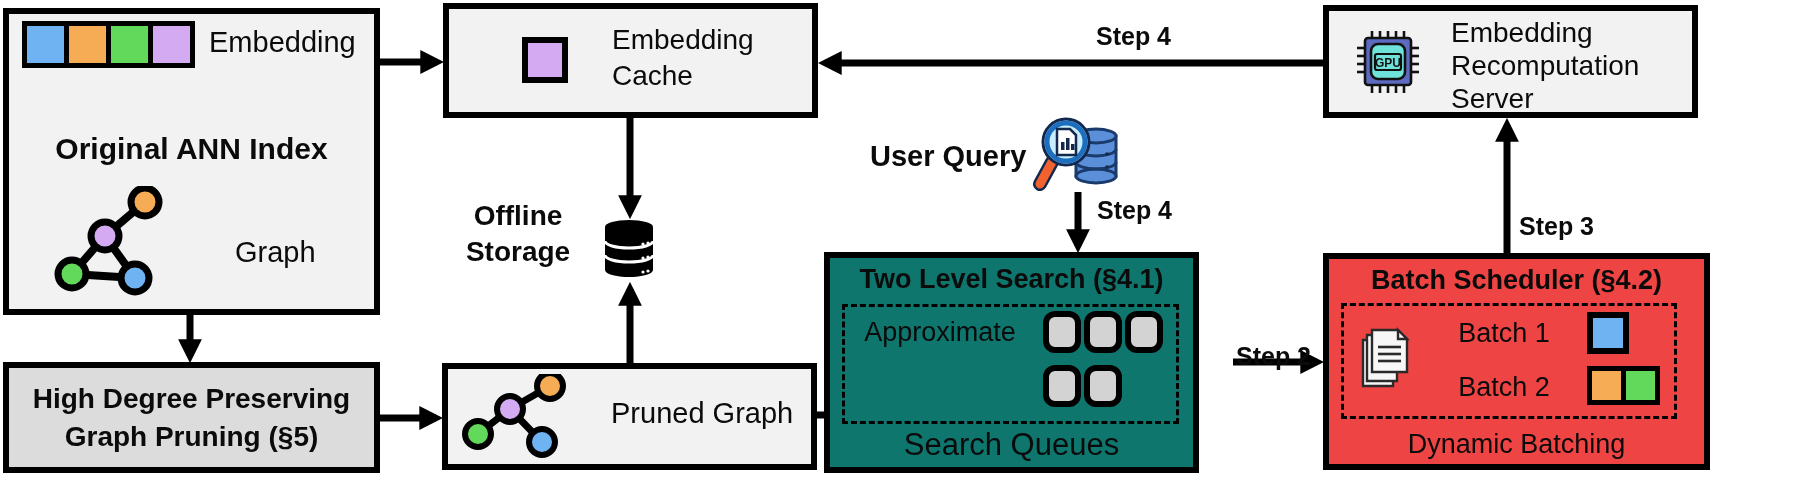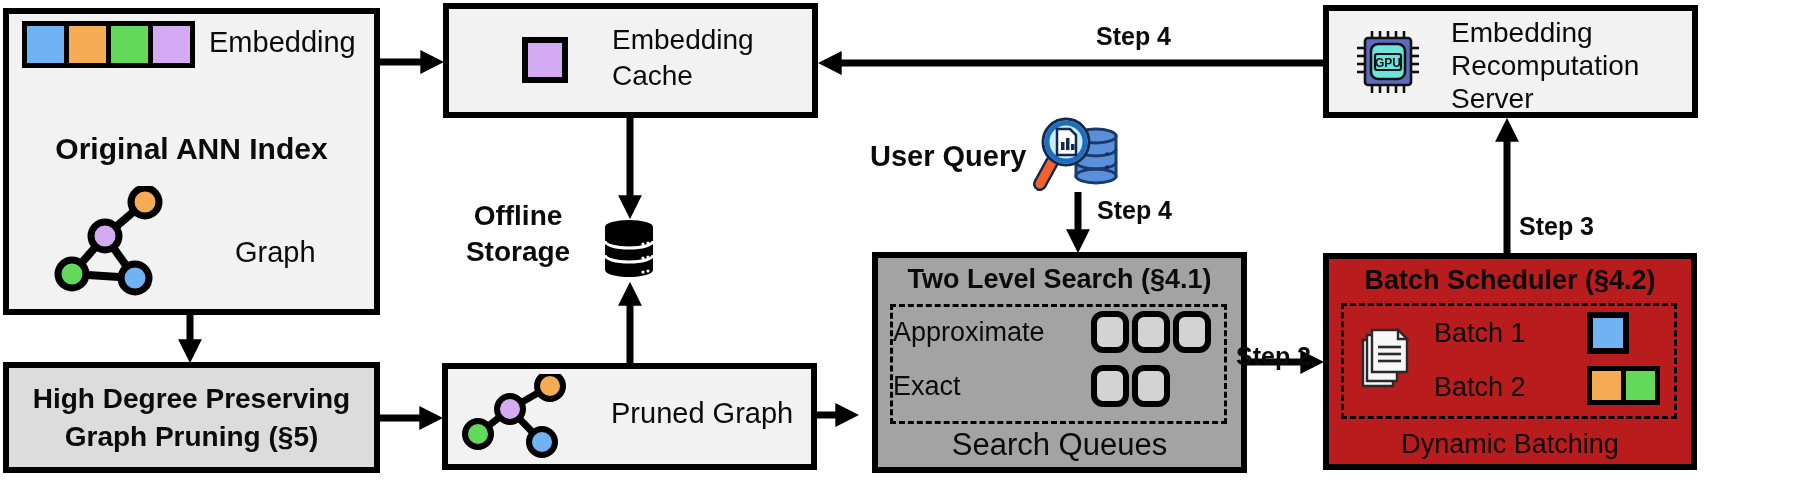--- a/index.html
+++ b/index.html
@@ -10,21 +10,21 @@
   .abs{position:absolute;}
   .lbl{white-space:pre-line;line-height:1.3;}
   .b{font-weight:700;}
   .ctr{text-align:center;width:100%;}
   .strip{display:flex;background:#000;padding:5px;gap:5px;}
   .strip .cell{width:37px;height:37px;}
   .sq{border:6px solid #000;}
   .dashed{position:absolute;border:3px dashed #000;}
   .qslot{width:26px;height:30px;border:6px solid #000;border-radius:12px;}
   .qrow{position:absolute;display:flex;gap:3px;}
-  .rowlbl{position:absolute;font-size:27px;text-align:left;}
+  .rowlbl{position:absolute;font-size:27px;text-align:center;}
   .pair{display:flex;background:#000;padding:5px;gap:5px;}
   .pair .cell{width:29px;height:29px;}
   .step{position:absolute;font-size:25px;font-weight:700;z-index:3;}
   .icon{position:absolute;z-index:2;}
 </style>
 </head>
 <body>
 
 <div class="canvas">
 
@@ -124,39 +124,38 @@
     <circle cx="34" cy="28" r="23" stroke="#12294d" stroke-width="3" fill="#c9eefb"></circle>
     <circle cx="34" cy="28" r="19" fill="none" stroke-width="5" stroke="#1e6ebf"></circle>
     <g>
       <path d="M25,15 h13 l6,6 v20 h-19 z" fill="#fff" stroke="#12294d" stroke-width="2.5"></path>
       <rect x="29" y="28" width="3.5" height="8" fill="#12294d"></rect>
       <rect x="34" y="24" width="3.5" height="12" fill="#12294d"></rect>
       <rect x="39" y="30" width="3.5" height="6" fill="#12294d"></rect>
     </g>
   </svg>
 
-  <div class="box" style="left: 872px; top: 252px; width: 363px; height: 209px; background: #a3a3a3;">
+  <div class="box" style="left: 824px; top: 252px; width: 363px; height: 209px; background: #0f766e;">
     <div class="abs ctr b" style="left:0;top:6px;font-size:27px;">Two Level Search (§4.1)</div>
     <div class="dashed" style="left:12px;top:46px;width:331px;height:114px;">
       <div class="rowlbl" style="left:0px;top:10px;width:190px;">Approximate</div>
       <div class="qrow" style="left:198px;top:4px;">
         <div class="qslot" style="background: rgb(211, 211, 211);"></div>
         <div class="qslot" style="background: rgb(211, 211, 211);"></div>
         <div class="qslot" style="background: rgb(211, 211, 211);"></div>
       </div>
-      <div class="rowlbl" style="left:0px;top:64px;width:190px;">Exact</div>
       <div class="qrow" style="left:198px;top:58px;">
         <div class="qslot" style="background: rgb(211, 211, 211);"></div>
         <div class="qslot" style="background: rgb(211, 211, 211);"></div>
       </div>
     </div>
     <div class="abs ctr" style="left:0;bottom:4px;font-size:31px;">Search Queues</div>
   </div>
 
-  <div class="box" style="left: 1323px; top: 253px; width: 362px; height: 205px; background: #b91c1c;">
+  <div class="box" style="left: 1323px; top: 253px; width: 362px; height: 205px; background: #ef4444; padding-left: 13px;">
     <div class="abs ctr b" style="left:0;top:6px;font-size:27px;">Batch Scheduler (§4.2)</div>
     <div class="dashed" style="left:12px;top:44px;width:330px;height:110px;">
       <svg class="abs" style="left:14px;top:20px;" width="56" height="66" viewBox="0 0 56 66">
         <path d="M5,14 h30 v46 h-30 z" fill="#f7f7f7" stroke="#2a2a2a" stroke-width="2.4"></path>
         <path d="M9,9 h30 v46 h-30 z" fill="#f7f7f7" stroke="#2a2a2a" stroke-width="2.4"></path>
         <path d="M14,4 h26 l9,9 v33 h-35 z" fill="#f7f7f7" stroke="#2a2a2a" stroke-width="2.4"></path>
         <path d="M40,4 l9,9 h-9 z" fill="#f7f7f7" stroke="#2a2a2a" stroke-width="2.4"></path>
         <line x1="20" y1="21" x2="43" y2="21" stroke="#2a2a2a" stroke-width="2.6"></line>
         <line x1="20" y1="28" x2="43" y2="28" stroke="#2a2a2a" stroke-width="2.6"></line>
         <line x1="20" y1="35" x2="43" y2="35" stroke="#2a2a2a" stroke-width="2.6"></line>

